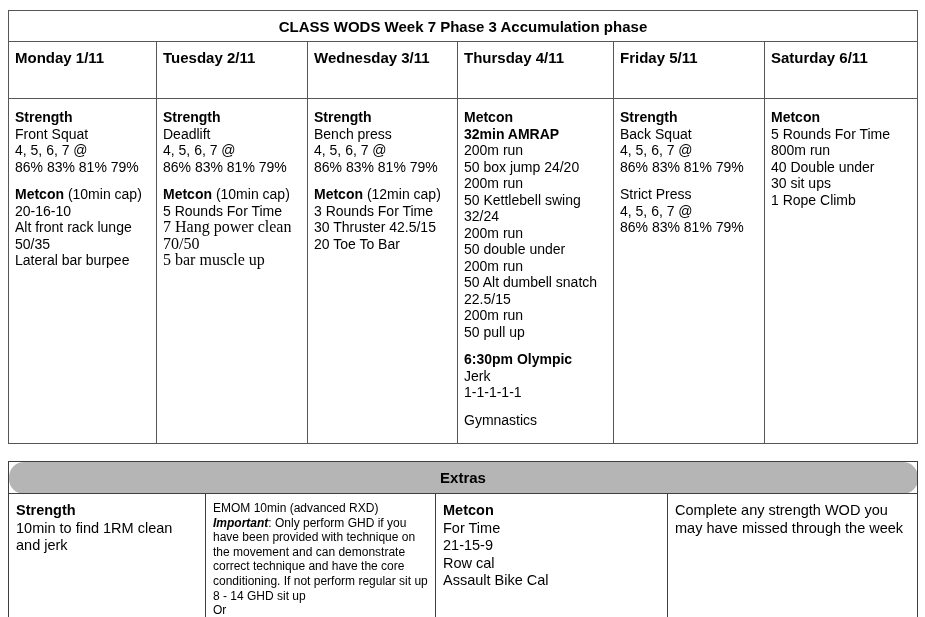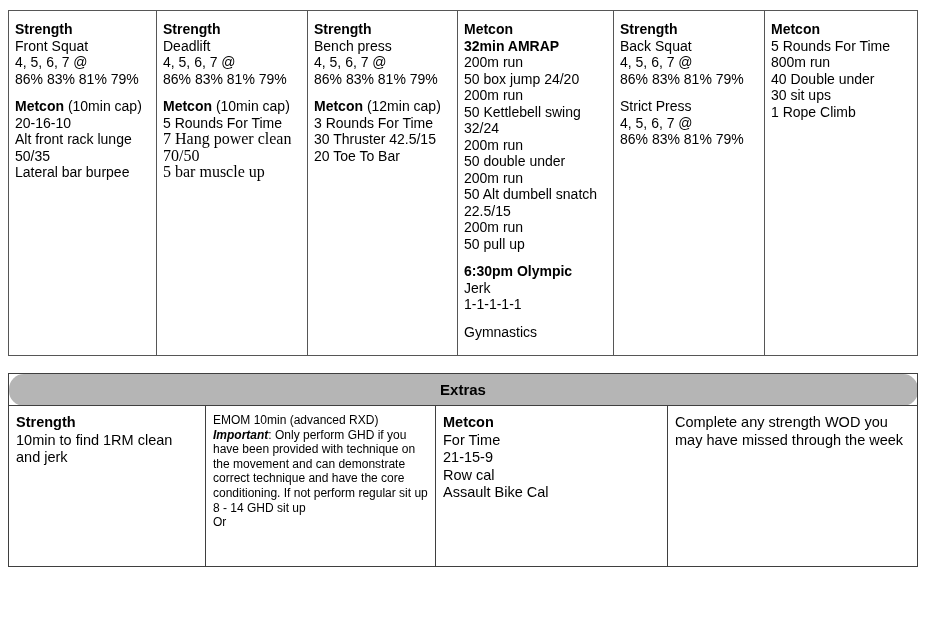--- a/index.html
+++ b/index.html
@@ -33,20 +33,31 @@
   <table class="main-table">
     <colgroup>
       <col style="width:148px">
         <col style="width:151px">
         <col style="width:150px">
       <col style="width:156px">
         <col style="width:151px">
         <col style="width:153px">
     </colgroup>
     <thead>
+      <tr>
+        <th class="title-cell" colspan="6">CLASS WODS Week 7 Phase 3 Accumulation phase</th>
+      </tr>
+      <tr class="day-row">
+        <th>Monday 1/11</th>
+        <th>Tuesday 2/11</th>
+        <th>Wednesday 3/11</th>
+        <th>Thursday 4/11</th>
+        <th>Friday 5/11</th>
+        <th>Saturday 6/11</th>
+      </tr>
     </thead>
     <tbody>
       <tr class="content-row">
         <td>
             <div class="line"><span class="b">Strength</span></div>
             <div class="line"><span>Front Squat</span></div>
             <div class="line"><span class="sm">4, 5, 6, 7 @</span></div>
             <div class="line"><span>86% 83% 81% 79%</span></div>
             <div class="line blank"></div>
             <div class="line"><span class="b">Metcon</span><span> (10min cap)</span></div>

